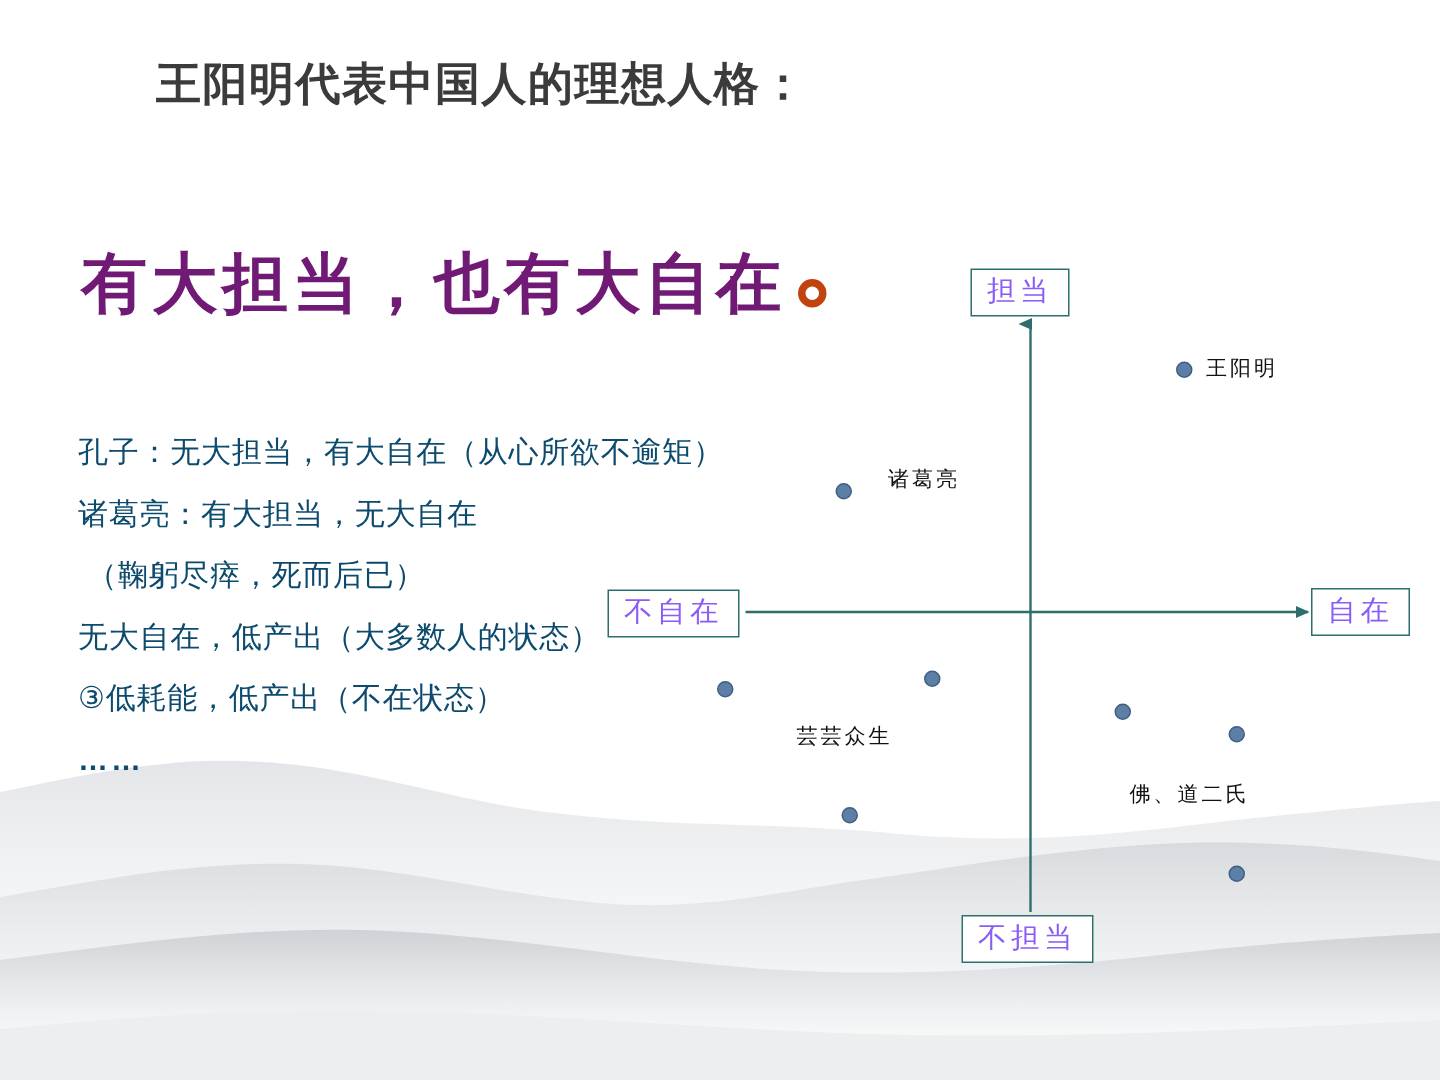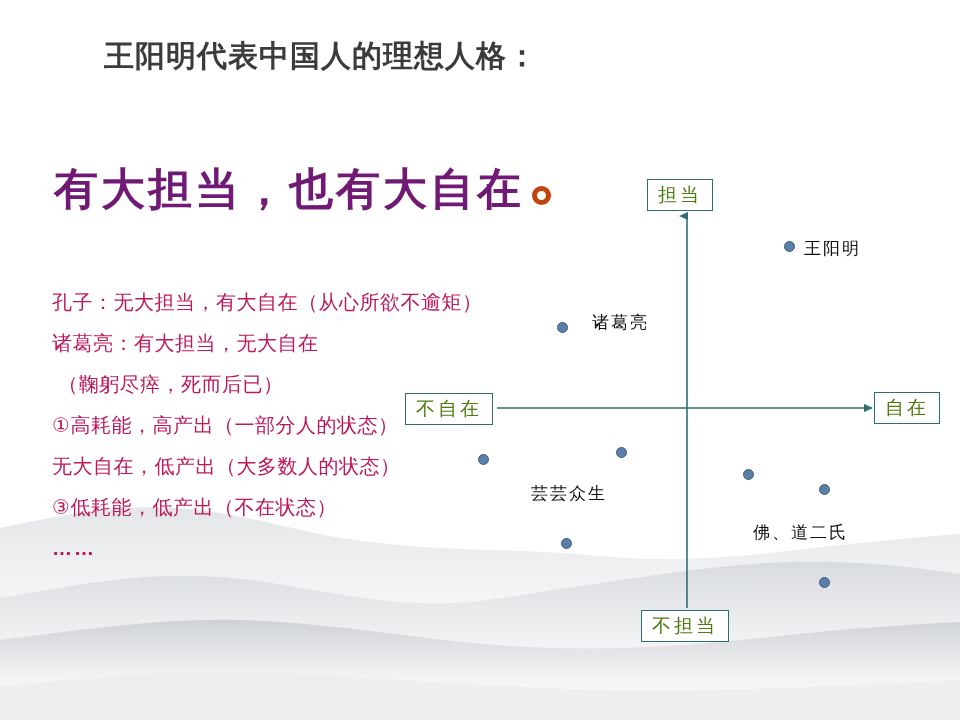--- a/index.html
+++ b/index.html
@@ -65,21 +65,21 @@
   
   #body-text {
     position: absolute;
     left: 52px;
     top: 282px;
     width: 520px;
   }
   #body-text .line {
     font-size: 20px;
     line-height: 41px;
-    color: #be185d;
+    color: #0c4a6e;
     white-space: nowrap;
     letter-spacing: 0.5px;
   }
   #body-text .line.indent {
     padding-left: 6px;
   }
   #body-text .line.ellipsis {
     letter-spacing: 2px;
     font-weight: bold;
   }
@@ -92,21 +92,21 @@
     width: 960px;
     height: 720px;
     pointer-events: none;
   }
   .axis-label {
     position: absolute;
     border: 1px solid #2f6e6e;
     background: #ffffff;
     font-family: "Liberation Serif", "DejaVu Serif", serif;
     font-size: 19px;
-    color: #4d7c0f;
+    color: #8b5cf6;
     padding: 5px 10px 6px 10px;
     letter-spacing: 3px;
     white-space: nowrap;
     line-height: 1;
     box-sizing: border-box;
   }
   #label-top    { left: 647px; top: 179px; }
   #label-bottom { left: 641px; top: 610px; }
   #label-left   { left: 405px; top: 393px; }
   #label-right  { left: 874px; top: 392px; }
@@ -116,21 +116,21 @@
     width: 11px;
     height: 11px;
     border-radius: 50%;
     background: #5b7fa6;
     border: 1px solid #3f5f80;
     box-sizing: border-box;
   }
   .point-name {
     position: absolute;
     font-family: "Liberation Serif", "DejaVu Serif", serif;
-    font-size: 17px;
+    font-size: 14px;
     color: #111111;
     letter-spacing: 2px;
     white-space: nowrap;
   }
 </style>
 </head>
 <body>
 
 <div id="slide">
 
@@ -163,21 +163,20 @@
 
   <div id="subtitle">
     <span>有大担当，也有大自在</span>
     <span class="accent-dot"></span>
   </div>
 
   <div id="body-text">
     <div class="line">孔子：无大担当，有大自在（从心所欲不逾矩）</div>
     <div class="line">诸葛亮：有大担当，无大自在</div>
     <div class="line indent">（鞠躬尽瘁，死而后已）</div>
-    <div class="line">①高耗能，高产出（一部分人的状态）</div>
     <div class="line">无大自在，低产出（大多数人的状态）</div>
     <div class="line">③低耗能，低产出（不在状态）</div>
     <div class="line ellipsis">……</div>
   </div>
 
   <svg id="diagram" viewBox="0 0 960 720">
     <defs>
       <marker id="arrowup" markerWidth="10" markerHeight="10" refX="5" refY="8" orient="auto" markerUnits="userSpaceOnUse">
         <path d="M5,0 L9,9 L1,9 Z" fill="#2f6e6e"></path>
       </marker>

